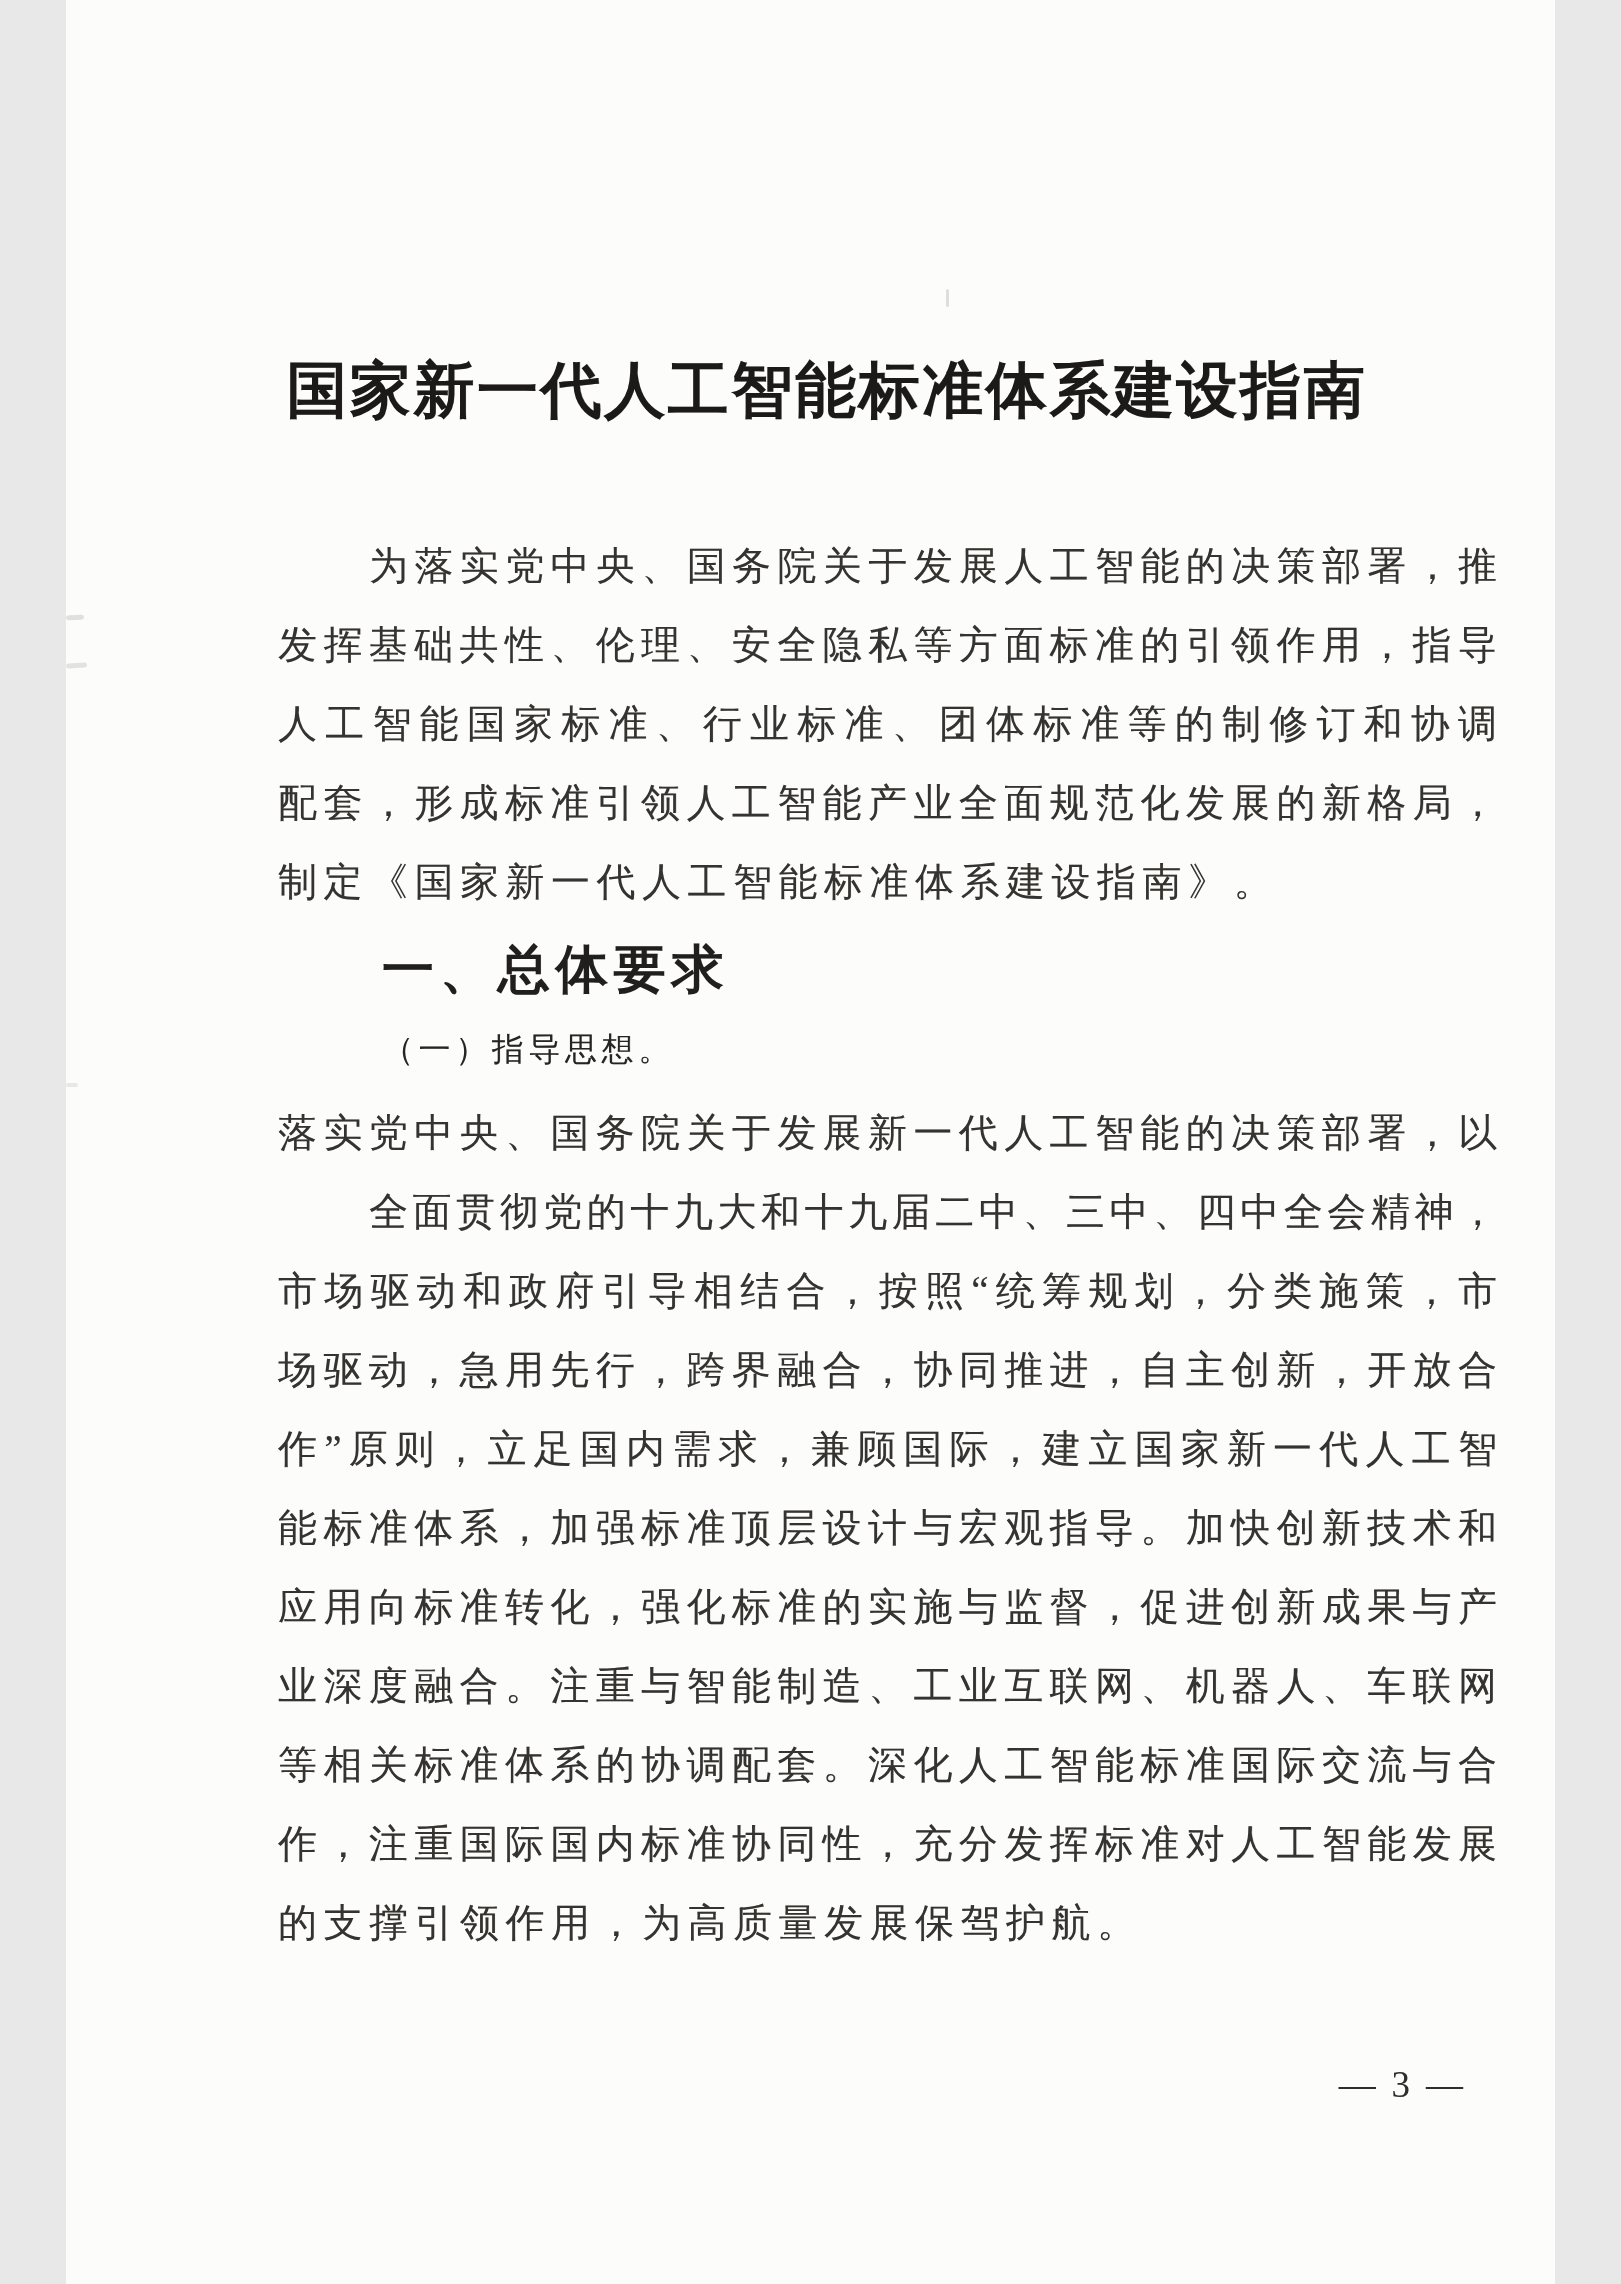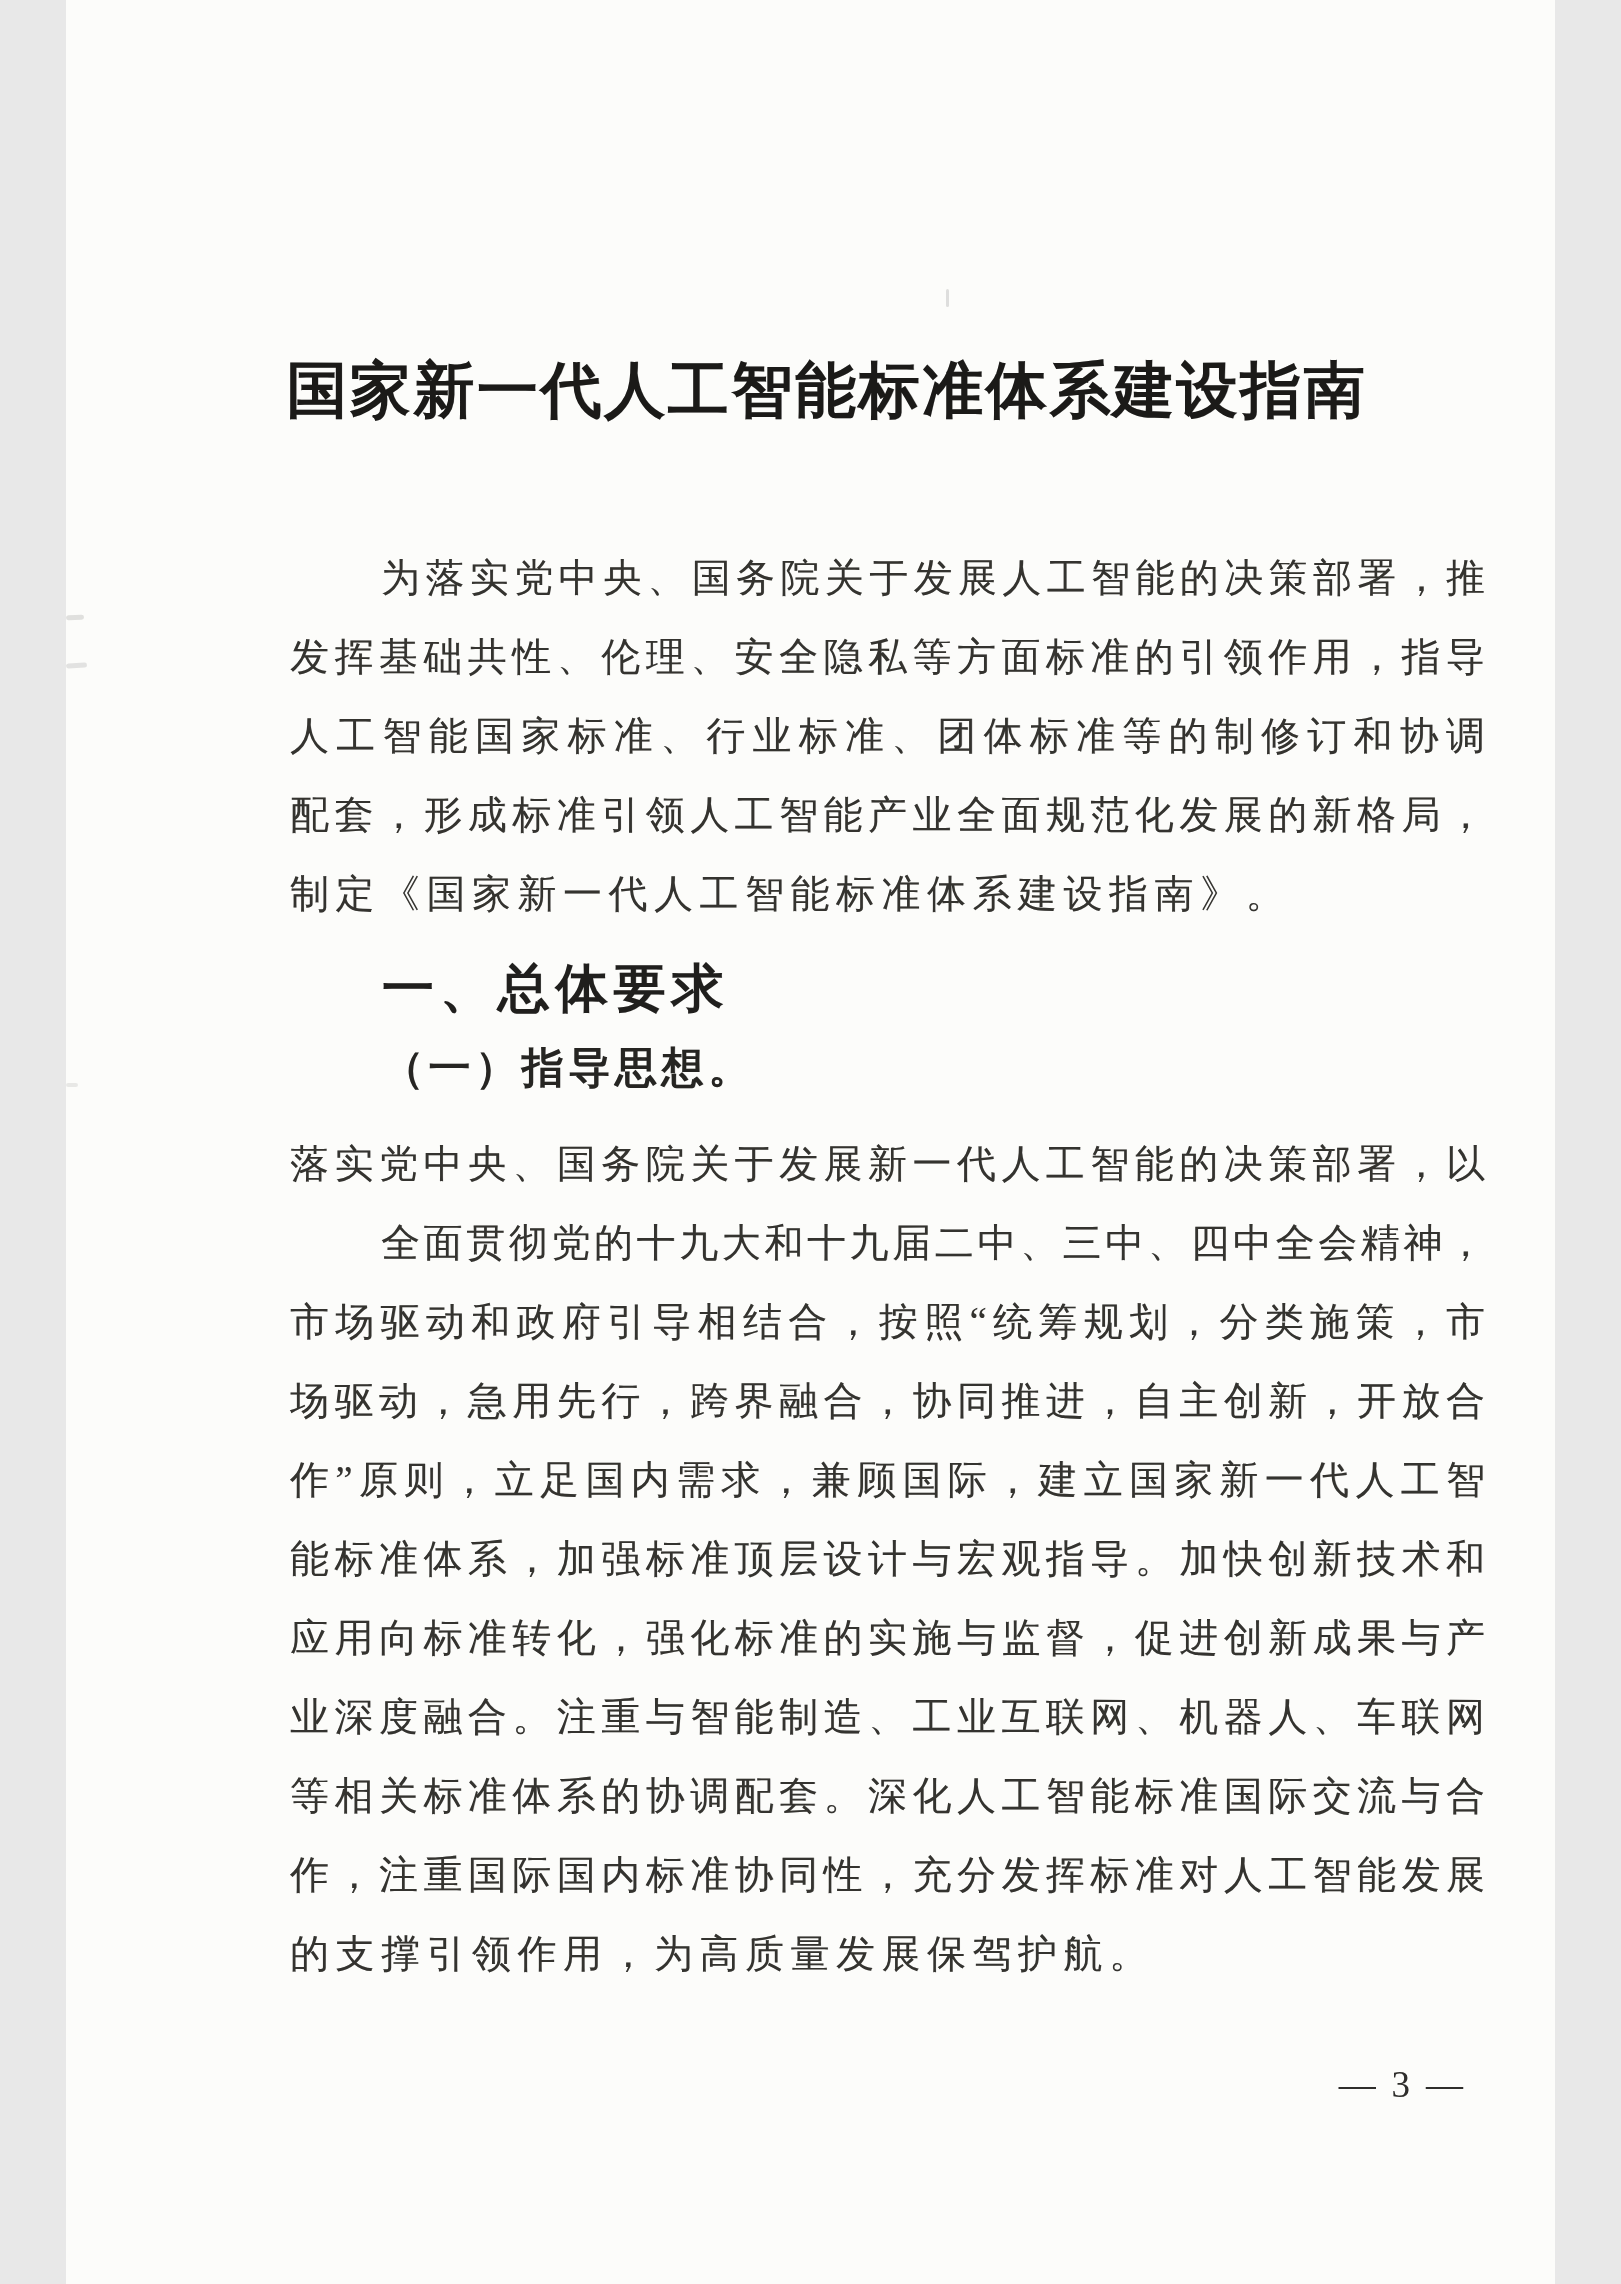--- a/index.html
+++ b/index.html
@@ -34,21 +34,21 @@
   }
 
   
   .body-col {
     position: absolute;
     left: 208px;
     top: 522px;
     width: 1227px;
   }
 
-  .para { margin: 16px; }
+  .para { margin: 4px; }
 
   .line {
     height: 79px;
     line-height: 79px;
     font-size: 39px;
     text-align: justify;
     text-align-last: justify;
     text-justify: inter-character;
     color: #34332f;
     text-shadow: 0.3px 0.3px 0.5px rgba(70,70,70,0.35);
@@ -67,22 +67,22 @@
     font-family: "Liberation Sans", sans-serif;
     color: #201f1d;
     text-shadow: 0.3px 0.3px 0.4px rgba(50,50,50,0.3);
   }
 
   
   .h-sub {
     margin: 1.3px 0 0 108px;
     height: 79px;
     line-height: 79px;
-    font-size: 42px;
-    font-weight: 700;
+    font-size: 32px;
+    font-weight: 400;
     letter-spacing: 4.6px;
     color: #262522;
     text-shadow: 0.3px 0.3px 0.4px rgba(60,60,60,0.3);
   }
 
   
   .page-num {
     position: absolute;
     top: 2061px;
     left: 1245px;

